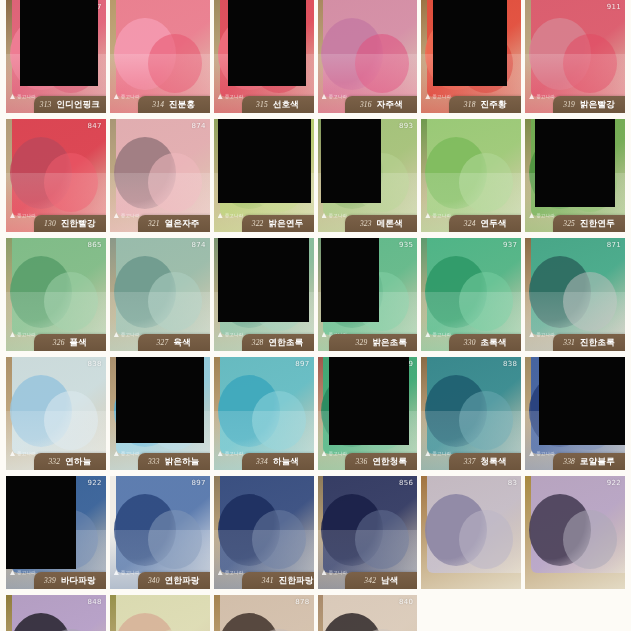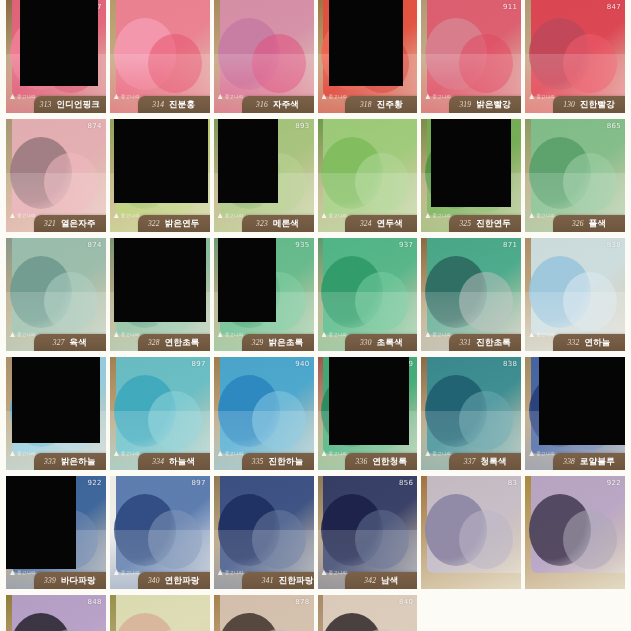--- a/index.html
+++ b/index.html
@@ -160,20 +160,38 @@
         <span class="logo"></span>
         <span>중고나라</span>
       </div>
       <div class="tab" style="background: linear-gradient(rgb(123, 97, 72) 0%, rgb(109, 85, 61) 100%);">
         <span class="code">314</span>
         <span class="name">진분홍</span>
       </div>
     </div>
     <div class="cell">
       <div class="photo">
+        <div class="bg" style="background: linear-gradient(160deg, rgb(157, 138, 92) 0%, rgb(200, 176, 137) 55%, rgb(227, 218, 196) 100%);"></div>
+        <div class="sheet" style="background: linear-gradient(140deg, rgb(229, 72, 92) 0%, rgb(229, 72, 92) 55%, rgba(255, 255, 255, 0.35) 100%); opacity: 0.88;"></div>
+        <div class="curl" style="background: radial-gradient(at 35% 35%, rgb(239, 109, 124) 0%, rgb(239, 109, 124) 60%, rgba(255, 255, 255, 0.25) 100%); opacity: 0.9;"></div>
+        <div class="curl2" style="background: rgb(217, 58, 80);"></div>
+        <div class="band" style="background: linear-gradient(rgba(255, 255, 255, 0.3) 0%, rgb(217, 58, 80) 100%);"></div>
+      </div>
+      <div class="wm">
+        <span class="logo"></span>
+        <span>중고나라</span>
+      </div>
+      <div class="tab" style="background: linear-gradient(rgb(123, 97, 72) 0%, rgb(109, 85, 61) 100%);">
+        <span class="code">315</span>
+        <span class="name">선호색</span>
+      </div>
+      <div class="redact" style="left: 14%; top: -10%; width: 78%; height: 86%;"></div>
+    </div>
+    <div class="cell">
+      <div class="photo">
         <div class="bg" style="background: linear-gradient(160deg, rgb(169, 136, 95) 0%, rgb(200, 176, 137) 55%, rgb(227, 218, 196) 100%);"></div>
         <div class="sheet" style="background: linear-gradient(140deg, rgb(217, 143, 174) 0%, rgb(217, 143, 174) 55%, rgba(255, 255, 255, 0.35) 100%); opacity: 0.88;"></div>
         <div class="curl" style="background: radial-gradient(at 35% 35%, rgb(199, 124, 163) 0%, rgb(199, 124, 163) 60%, rgba(255, 255, 255, 0.25) 100%); opacity: 0.9;"></div>
         <div class="curl2" style="background: rgb(224, 80, 126);"></div>
         <div class="band" style="background: linear-gradient(rgba(255, 255, 255, 0.3) 0%, rgb(224, 80, 126) 100%);"></div>
       </div>
       <div class="wm">
         <span class="logo"></span>
         <span>중고나라</span>
       </div>
@@ -386,21 +404,21 @@
         <div class="sheet" style="background: linear-gradient(140deg, rgb(95, 189, 142) 0%, rgb(95, 189, 142) 55%, rgba(255, 255, 255, 0.35) 100%); opacity: 0.88;"></div>
         <div class="curl" style="background: radial-gradient(at 35% 35%, rgb(63, 154, 108) 0%, rgb(63, 154, 108) 60%, rgba(255, 255, 255, 0.25) 100%); opacity: 0.9;"></div>
         <div class="curl2" style="background: rgb(132, 208, 166);"></div>
         <div class="band" style="background: linear-gradient(rgba(255, 255, 255, 0.3) 0%, rgb(132, 208, 166) 100%);"></div>
       </div>
       <div class="num">935</div>
       <div class="wm">
         <span class="logo"></span>
         <span>중고나라</span>
       </div>
-      <div class="tab" style="background: linear-gradient(rgb(123, 97, 72) 0%, rgb(109, 85, 61) 100%);">
+      <div class="tab" style="background: linear-gradient(rgb(123, 97, 72) 0%, rgb(109, 85, 61) 100%); padding-left: 16px;">
         <span class="code">329</span>
         <span class="name">밝은초록</span>
       </div>
       <div class="redact" style="left: 4%; top: -6%; width: 58%; height: 80%;"></div>
     </div>
     <div class="cell">
       <div class="photo">
         <div class="bg" style="background: linear-gradient(160deg, rgb(94, 154, 110) 0%, rgb(200, 176, 137) 55%, rgb(227, 218, 196) 100%);"></div>
         <div class="sheet" style="background: linear-gradient(140deg, rgb(77, 184, 138) 0%, rgb(77, 184, 138) 55%, rgba(255, 255, 255, 0.35) 100%); opacity: 0.88;"></div>
         <div class="curl" style="background: radial-gradient(at 35% 35%, rgb(47, 154, 104) 0%, rgb(47, 154, 104) 60%, rgba(255, 255, 255, 0.25) 100%); opacity: 0.9;"></div>
@@ -484,38 +502,20 @@
         <span class="logo"></span>
         <span>중고나라</span>
       </div>
       <div class="tab" style="background: linear-gradient(rgb(123, 97, 72) 0%, rgb(109, 85, 61) 100%);">
         <span class="code">334</span>
         <span class="name">하늘색</span>
       </div>
     </div>
     <div class="cell">
       <div class="photo">
-        <div class="bg" style="background: linear-gradient(160deg, rgb(156, 124, 80) 0%, rgb(200, 176, 137) 55%, rgb(227, 218, 196) 100%);"></div>
-        <div class="sheet" style="background: linear-gradient(140deg, rgb(63, 168, 216) 0%, rgb(63, 168, 216) 55%, rgba(255, 255, 255, 0.35) 100%); opacity: 0.88;"></div>
-        <div class="curl" style="background: radial-gradient(at 35% 35%, rgb(43, 134, 192) 0%, rgb(43, 134, 192) 60%, rgba(255, 255, 255, 0.25) 100%); opacity: 0.9;"></div>
-        <div class="curl2" style="background: rgb(134, 200, 226);"></div>
-        <div class="band" style="background: linear-gradient(rgba(255, 255, 255, 0.3) 0%, rgb(134, 200, 226) 100%);"></div>
-      </div>
-      <div class="num">940</div>
-      <div class="wm">
-        <span class="logo"></span>
-        <span>중고나라</span>
-      </div>
-      <div class="tab" style="background: linear-gradient(rgb(123, 97, 72) 0%, rgb(109, 85, 61) 100%);">
-        <span class="code">335</span>
-        <span class="name">진한하늘</span>
-      </div>
-    </div>
-    <div class="cell">
-      <div class="photo">
         <div class="bg" style="background: linear-gradient(160deg, rgb(160, 85, 74) 0%, rgb(200, 176, 137) 55%, rgb(227, 218, 196) 100%);"></div>
         <div class="sheet" style="background: linear-gradient(140deg, rgb(54, 176, 122) 0%, rgb(54, 176, 122) 55%, rgba(255, 255, 255, 0.35) 100%); opacity: 0.88;"></div>
         <div class="curl" style="background: radial-gradient(at 35% 35%, rgb(42, 138, 96) 0%, rgb(42, 138, 96) 60%, rgba(255, 255, 255, 0.25) 100%); opacity: 0.9;"></div>
         <div class="curl2" style="background: rgb(124, 200, 160);"></div>
         <div class="band" style="background: linear-gradient(rgba(255, 255, 255, 0.3) 0%, rgb(124, 200, 160) 100%);"></div>
       </div>
       <div class="num">859</div>
       <div class="wm">
         <span class="logo"></span>
         <span>중고나라</span>

